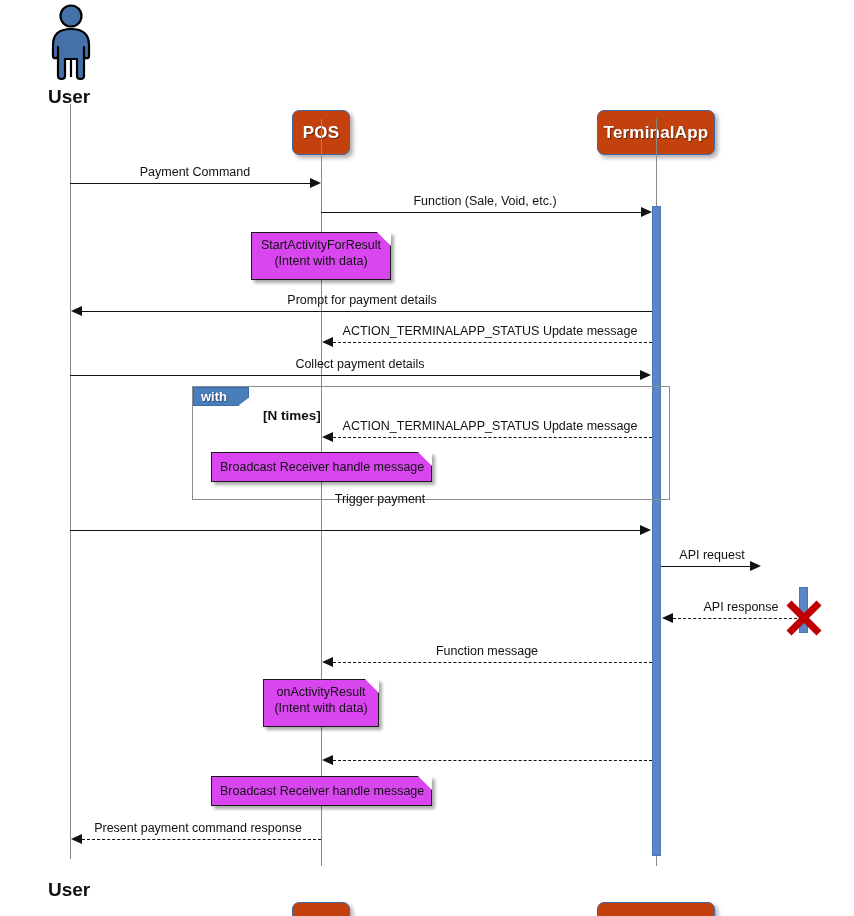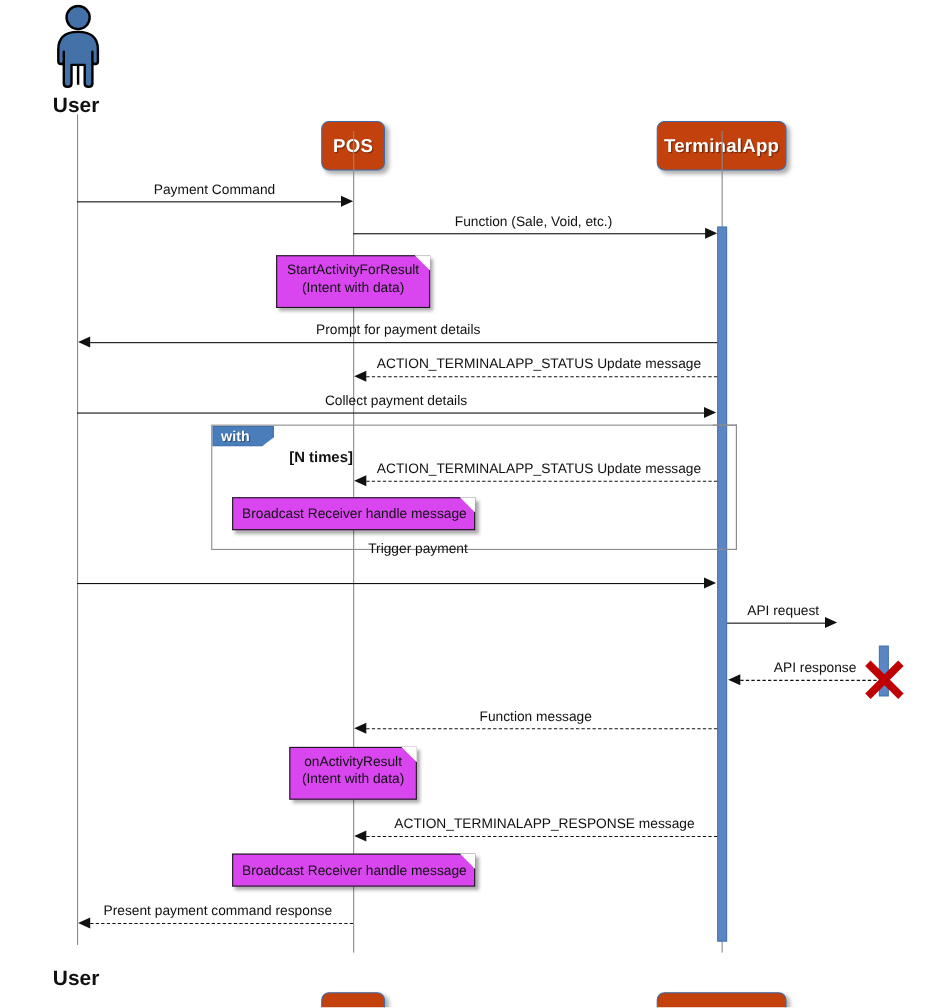--- a/index.html
+++ b/index.html
@@ -156,21 +156,20 @@
       <line x1="35" y1="5" x2="5" y2="35" stroke="#c00000" stroke-width="7" stroke-linecap="butt"></line>
     </svg>
   </div>
 
   <div class="msg dashed" style="left:333px;top:662px;width:319px;"></div>
   <div class="arrowL" style="left:322px;top:656.5px;"></div>
   <div class="msglabel" style="left:487px;top:644px;">Function message</div>
 
   <div class="msg dashed" style="left:333px;top:760px;width:319px;"></div>
   <div class="arrowL" style="left:322px;top:754.5px;"></div>
-  <div class="msglabel" style="left:495px;top:742px;">ACTION_TERMINALAPP_RESPONSE message</div>
 
   <div class="msg dashed" style="left:82px;top:839px;width:239px;"></div>
   <div class="arrowL" style="left:71px;top:833.5px;"></div>
   <div class="msglabel" style="left:198px;top:821px;">Present payment command response</div>
 
   <div class="note" style="left:251px;top:232px;width:140px;height:48px;text-align:center;">
     <span class="foldtri"></span>
     <span class="note-txt">StartActivityForResult
 (Intent with data)</span>
   </div>

